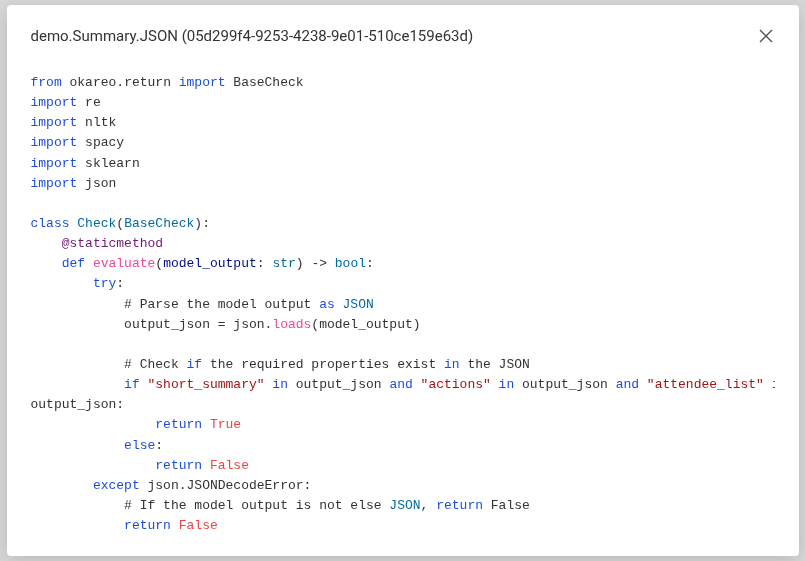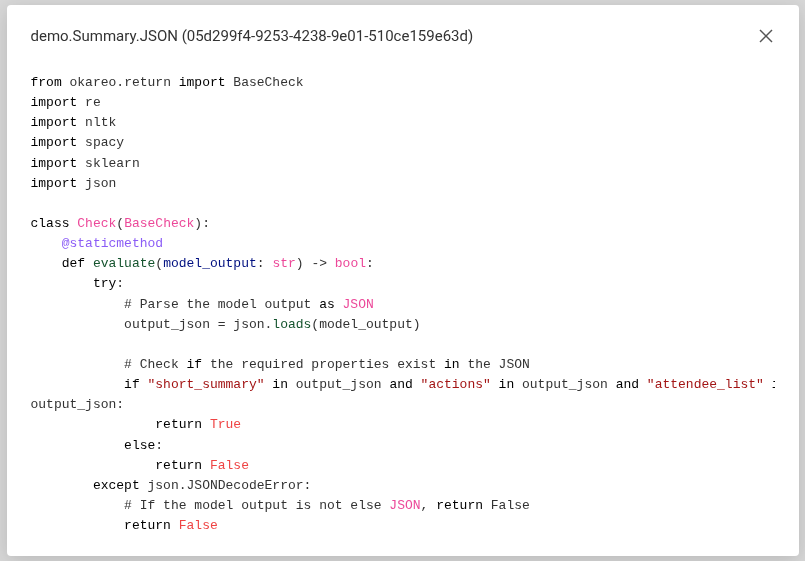--- a/index.html
+++ b/index.html
@@ -52,27 +52,27 @@
       height: 14px;
     }
     .code {
       font-family: Consolas, Monaco, "Courier New", monospace;
       font-size: 13px;
       line-height: 1.55;
       white-space: pre;
       color: #333;
       overflow: auto;
     }
-    .kw { color: #000000; }
-    .fn { color: #14532d; }
+    .kw { color: #1d4ed8; }
+    .fn { color: #ec4899; }
     .str { color: #a31515; }
-    .dec { color: #8b5cf6; }
+    .dec { color: #701a75; }
     .name { color: #001080; }
     .const { color: #ef4444; }
-    .id { color: #ec4899; }
+    .id { color: #0369a1; }
   </style>
 </head>
 <body>
 
 <div class="modal">
   <div class="header">
     <div class="title">demo.Summary.JSON (05d299f4-9253-4238-9e01-510ce159e63d)</div>
     <div class="close">
       <svg viewBox="0 0 14 14" fill="none" stroke="currentColor" stroke-width="1.5">
         <line x1="1" y1="1" x2="13" y2="13"></line>

